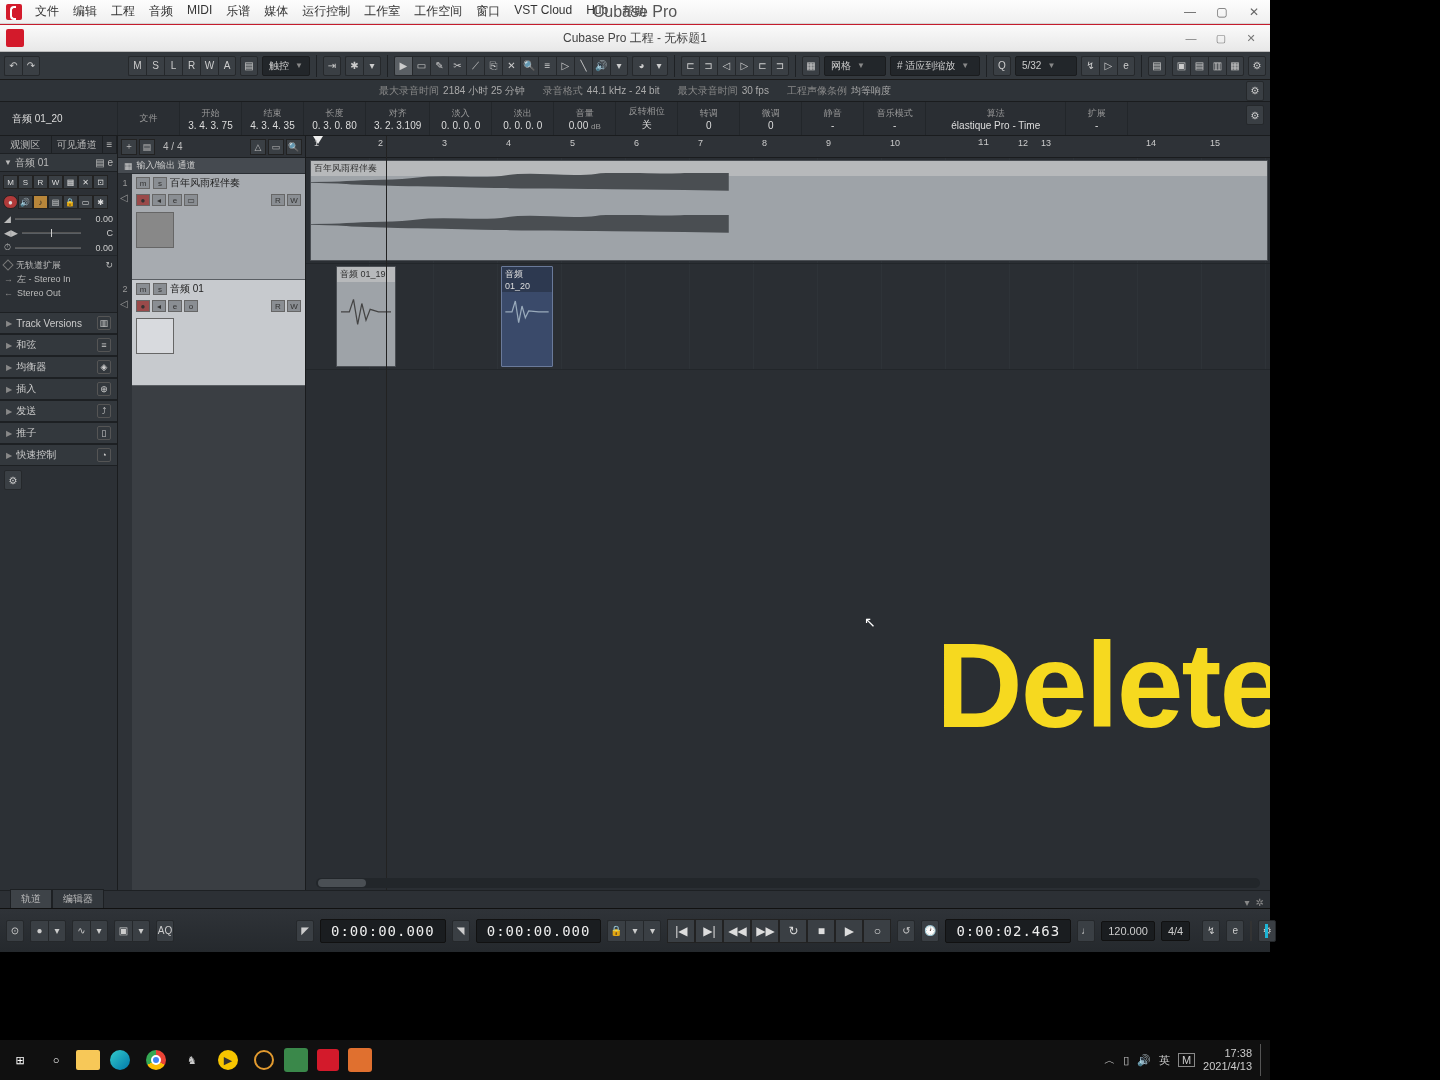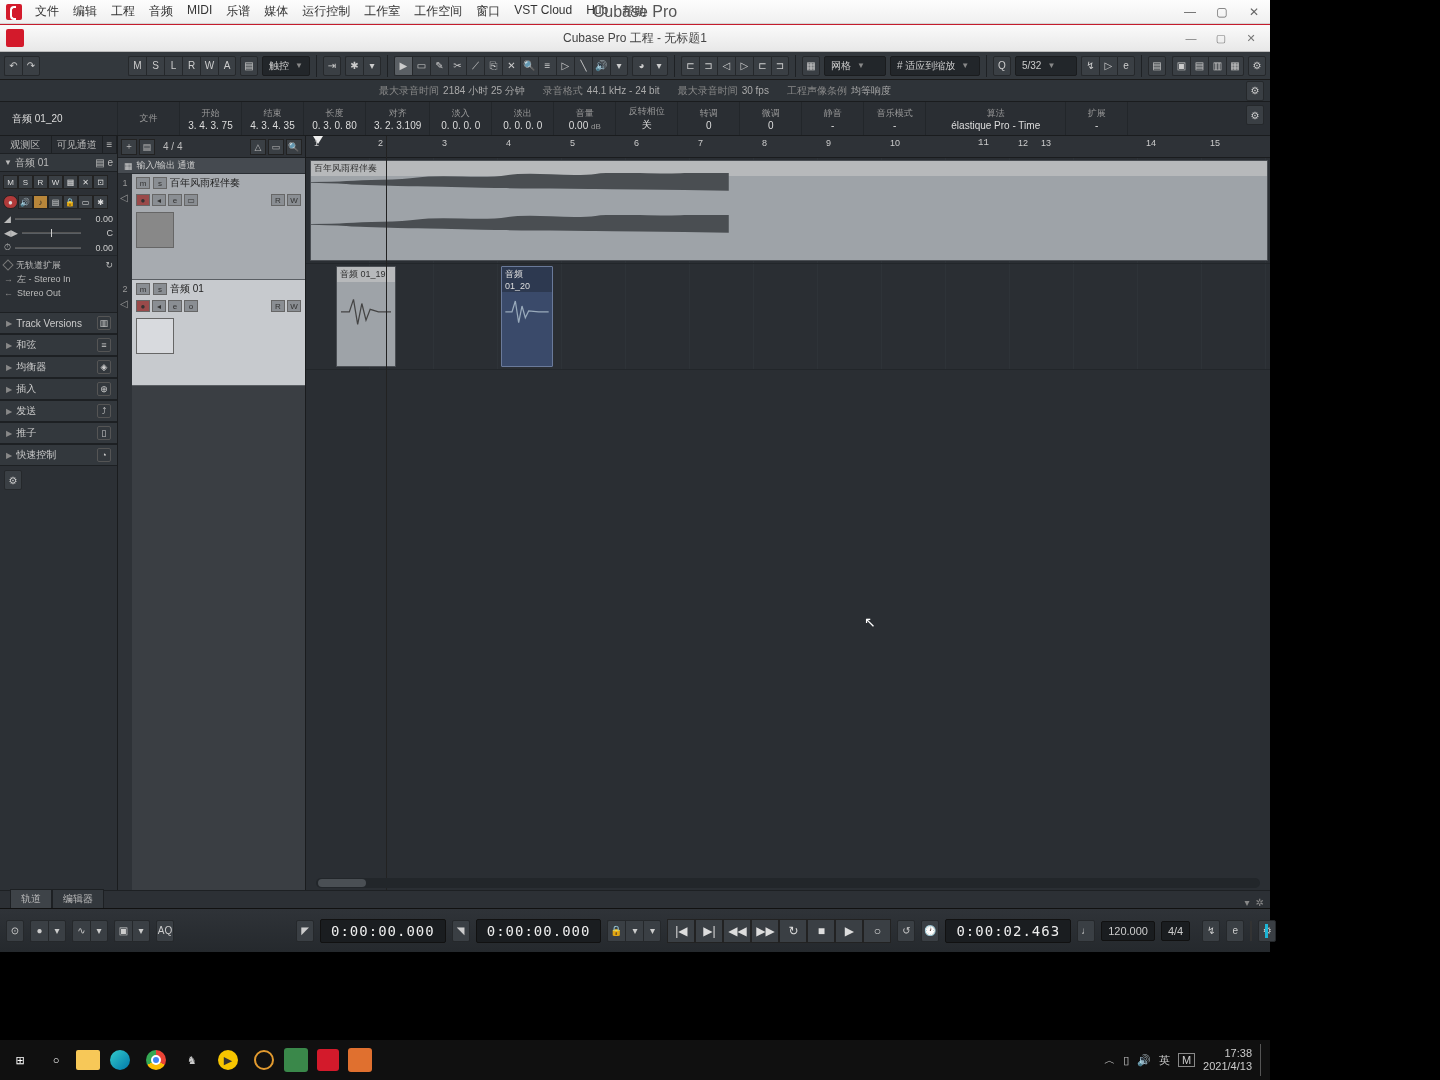--- a/index.html
+++ b/index.html
@@ -563,20 +563,21 @@
                     <path d="M0,25 L8,25 L12,12 L16,38 L20,18 L24,32 L28,24 L40,25 L52,25" stroke="#9ab" fill="none" stroke-width="1.5"></path>
                   </svg>
               </div>
             </div>
           </div>
           <div class="playhead-line"></div>
           <div class="hscroll">
               <div class="thumb"></div>
             </div>
           <div class="cursor">↖</div>
+          <div class="overlay-text">Delete</div>
         </div>
       </div>
     </div>
   </div>
 
   <div class="bottom-tabs">
     <div class="tab active">轨道</div>
     <div class="tab">编辑器</div>
     <div class="rightside">
         <span>▾</span>

